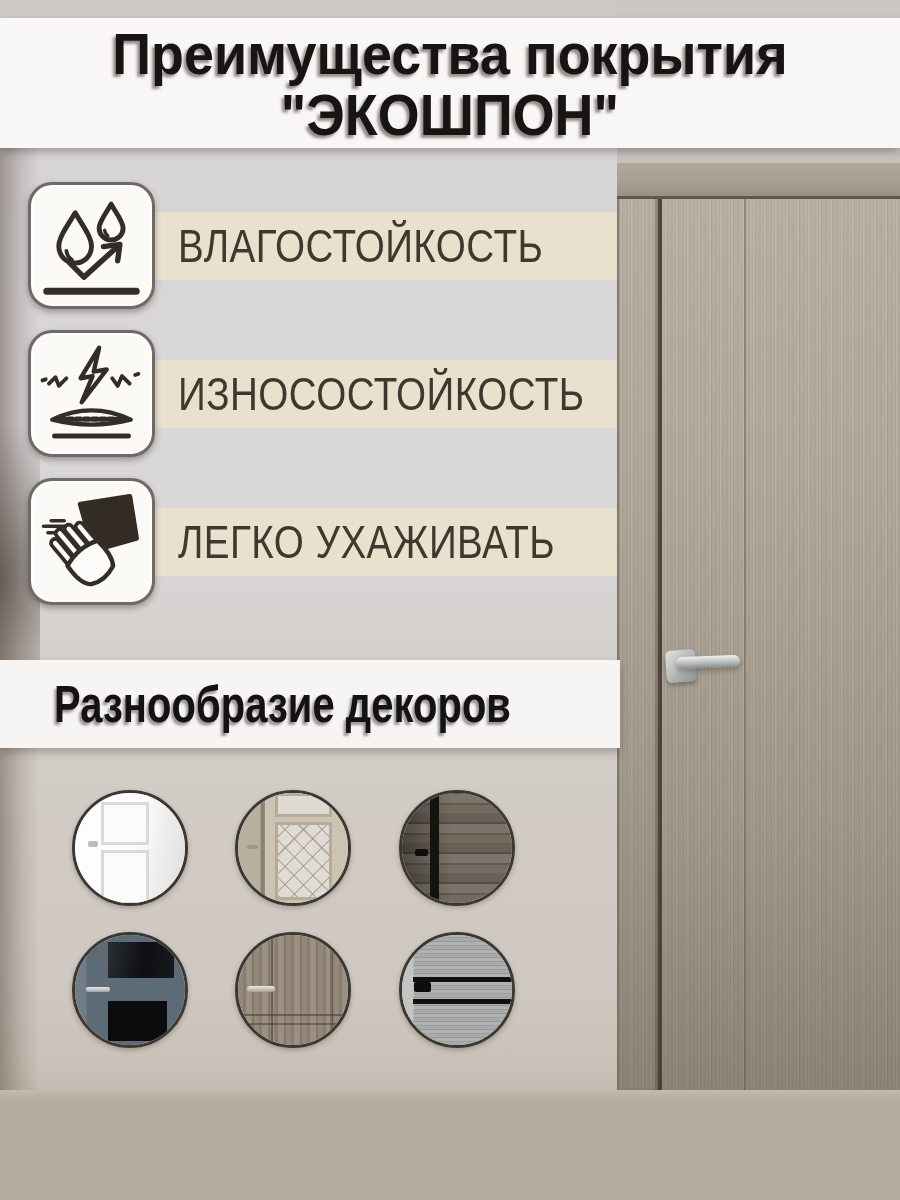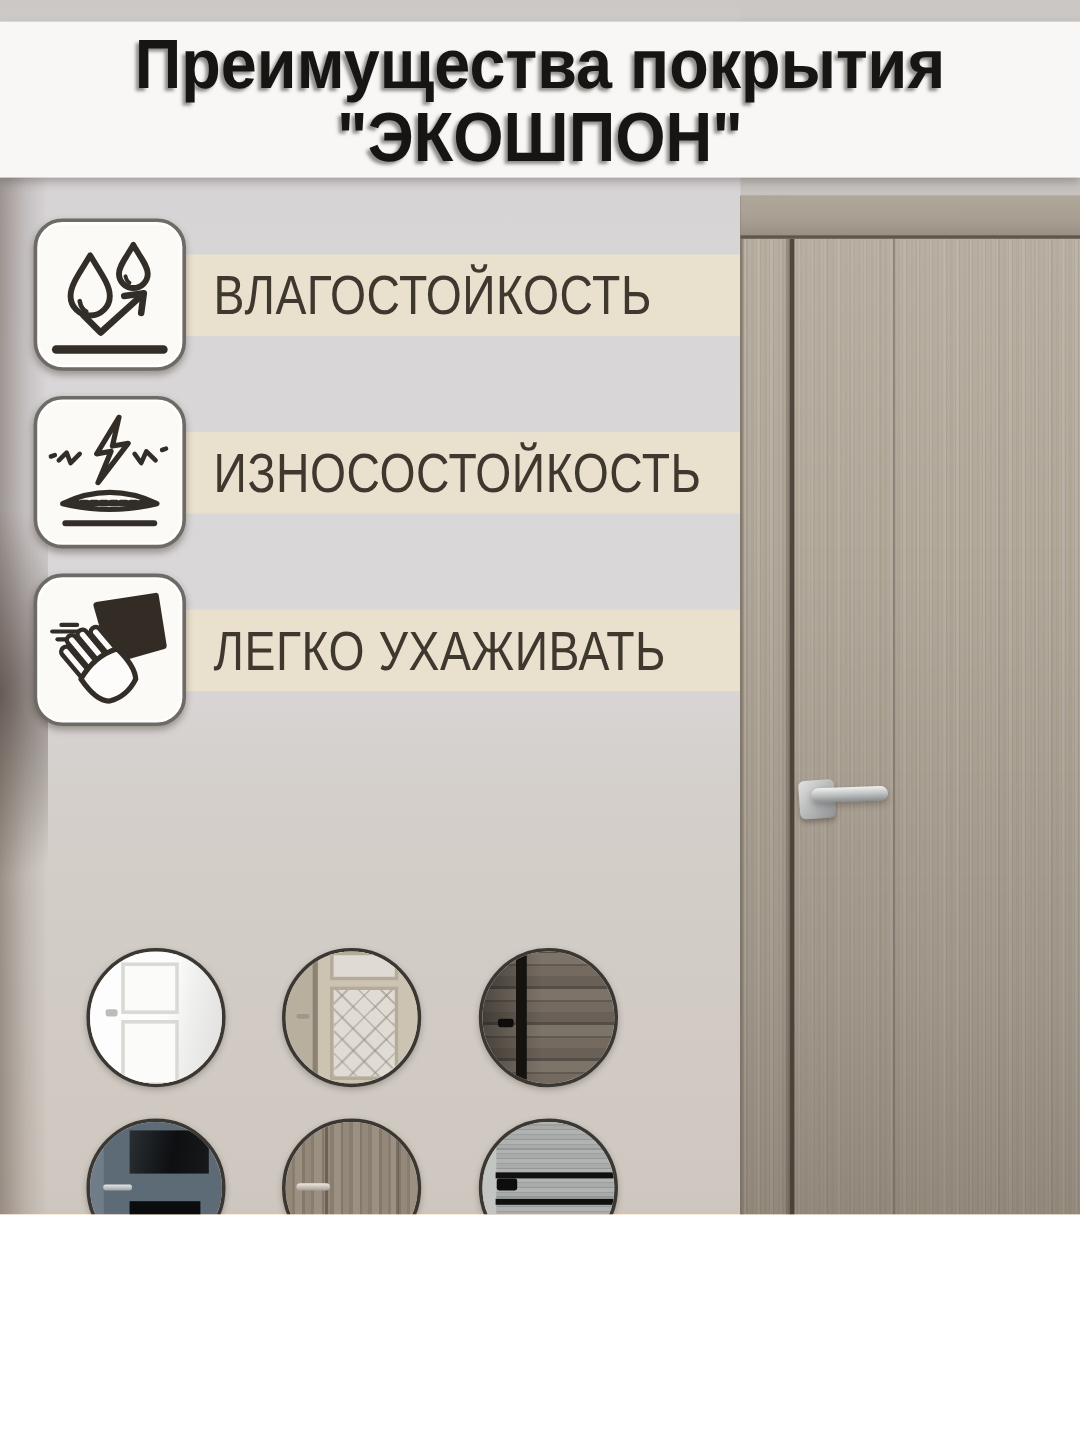--- a/index.html
+++ b/index.html
@@ -1,16 +1,16 @@
 <!DOCTYPE html>
 <html><head>
 <meta charset="utf-8">
 <style>
   html,body{margin:0;padding:0;background:#ffffff;}
-  .stage{position:relative;width:900px;height:1012px;overflow:hidden;
+  .stage{position:relative;width:900px;height:1200px;overflow:hidden;
          font-family:"Liberation Sans",sans-serif;background:#fdba74;}
   .abs{position:absolute;}
 
   
   .wall{inset:0;z-index:0;background:linear-gradient(180deg,
       #cbc7c4 0px,#cfcbc8 20px,#d6d3d5 70px,#d9d6d8 300px,#dad7d9 540px,
       #d4cfca 660px,#d2ccc6 790px,#cfc8c0 990px,#c9c1b7 1070px,#c3bbb0 1090px,#b3aca1 1100px);}
   .vignette{left:0;top:140px;width:40px;height:950px;z-index:1;
       background:radial-gradient(140px 220px at 0% 46%,rgba(58,45,37,.55),rgba(58,45,37,0) 70%),
                  linear-gradient(90deg,rgba(86,70,59,.45),rgba(86,70,59,.15) 55%,rgba(86,70,59,0));}
@@ -191,20 +191,23 @@
         <rect x="27" y="30" width="7.5" height="30" rx="3.7" stroke-width="3.4"></rect>
         <rect x="36" y="26" width="7.5" height="34" rx="3.7" stroke-width="3.4"></rect>
         <rect x="45" y="28" width="7.5" height="32" rx="3.7" stroke-width="3.4"></rect>
         <rect x="54" y="33" width="7.5" height="27" rx="3.7" stroke-width="3.4"></rect>
         <path stroke-width="4" d="M26 57 Q24 78 32 84 Q44 90 58 84 Q64 76 62 57 Q45 50 26 57 Z"></path>
       </g>
     </svg>
   </div>
   <div class="abs feature-label f3">ЛЕГКО УХАЖИВАТЬ</div>
 
+  <div class="abs decors-banner">
+    <div class="decors-title">Разнообразие декоров</div>
+  </div>
 
   <div class="abs circle r1 cA">
     <div class="fill c1">
       <div class="pnl p1"></div>
       <div class="pnl p2"></div>
       <div class="hnd"></div>
     </div>
   </div>
   <div class="abs circle r1 cB">
     <div class="fill c2">

